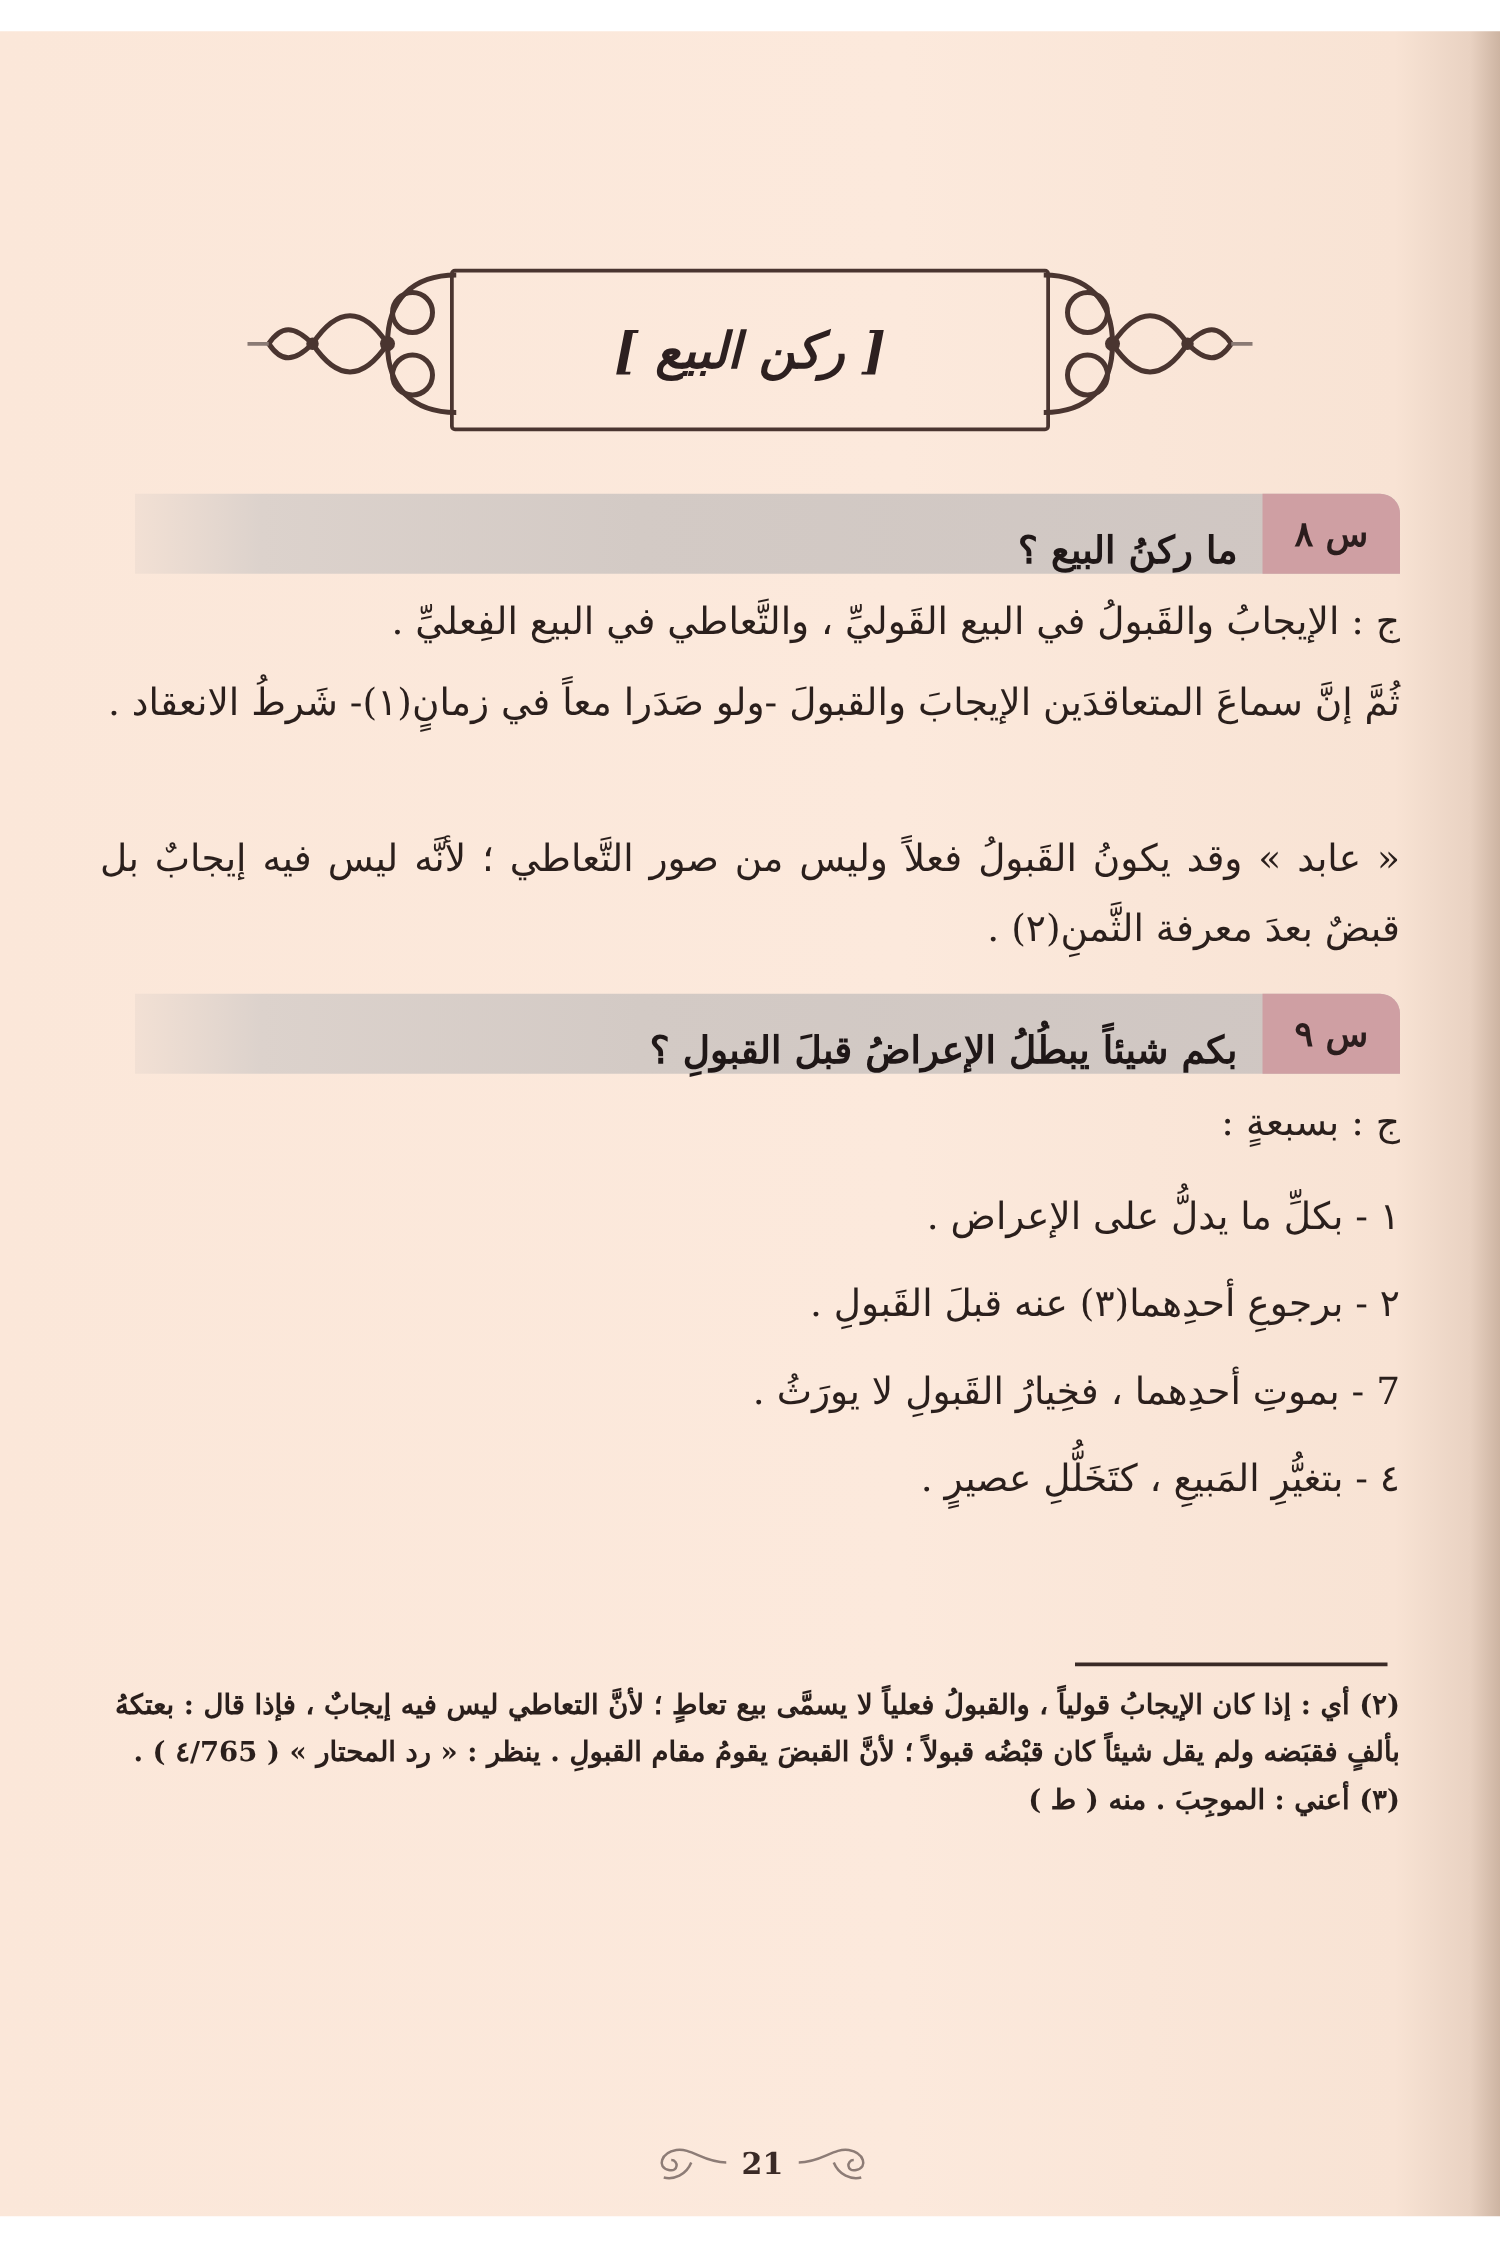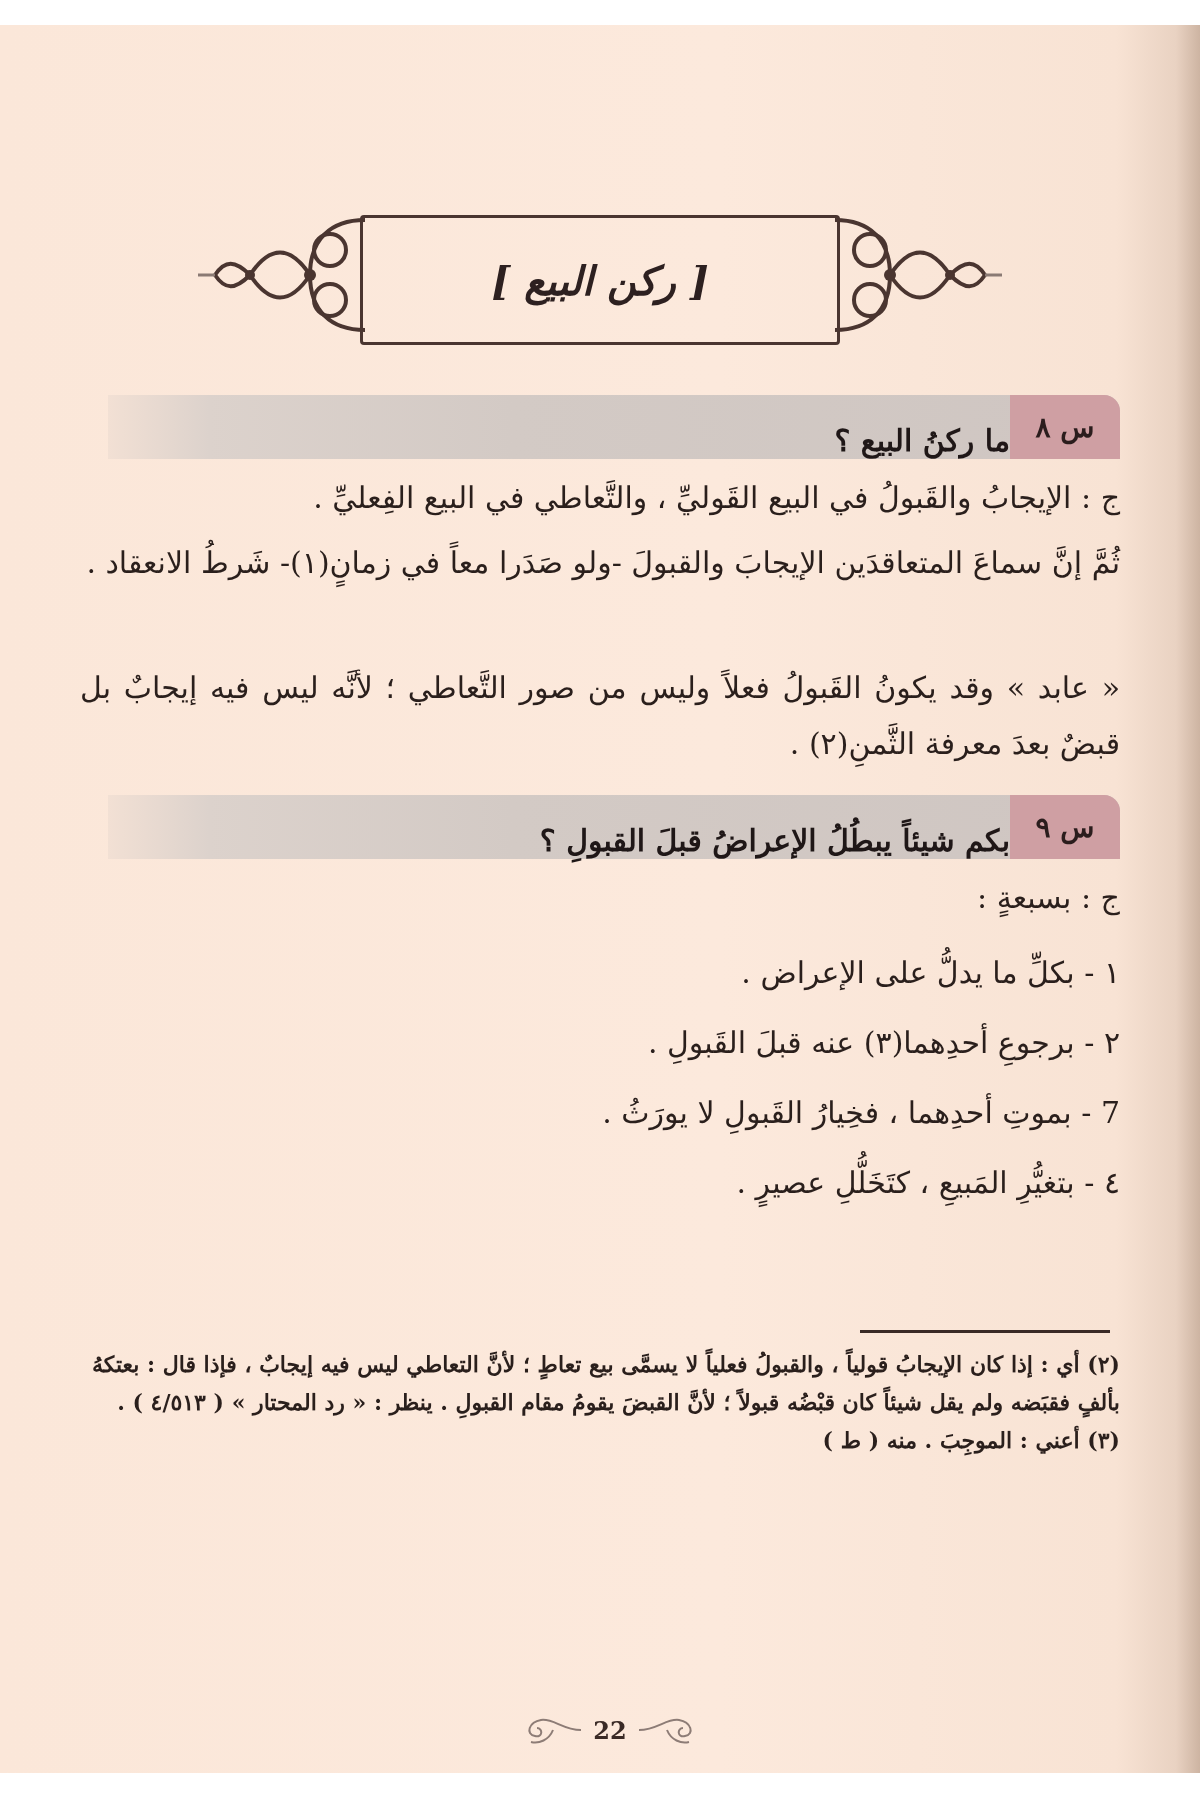--- a/index.html
+++ b/index.html
@@ -32,21 +32,21 @@
     position:absolute; left:108px; width:1012px; height:64px;
     background: linear-gradient(to left, #cfc6c2 0%, #d3cac5 60%, #dcd2cc 90%, #f2e0d4 100%);
     border-top-right-radius:16px;
     display:flex; align-items:center;
   }
   .qbar .qnum {
     width:110px; height:100%; background:#cf9fa3; border-top-right-radius:16px;
     display:flex; align-items:center; justify-content:center;
     font-size:28px; font-weight:bold; color:#2b1d1d;text-align:right;
   }
-  .qbar .qtext { padding-right:0; font-size:30px; font-weight:bold; color:#1f1717;margin-top:26px; }
+  .qbar .qtext { padding-right:20px; font-size:30px; font-weight:bold; color:#1f1717;margin-top:26px; }
 
   .para { position:absolute; right:80px; left:80px; font-size:30px; line-height:56px; text-align:justify; }
 
   .list-item { position:absolute; right:80px; font-size:30px; }
 
   .fn-rule { position:absolute; left:860px; width:250px; top:1305px; height:0; border-top:3px solid #3a2a26; direction:ltr; }
   .footnotes { position:absolute; right:80px; left:90px; top:1320px; font-size:22px; line-height:38px; font-weight:bold; color:#2a1f1c; }
   .footnotes p { margin:0; }
 
   .folio { position:absolute; top:1680px; left:510px; width:200px; height:50px; direction:ltr;
@@ -103,26 +103,26 @@
   </div>
 
   <div class="list-item" style="top:855px;">ج : بسبعةٍ :</div>
   <div class="list-item" style="top:930px;">١ - بكلِّ ما يدلُّ على الإعراض .</div>
   <div class="list-item" style="top:1000px;">٢ - برجوعِ أحدِهما(٣) عنه قبلَ القَبولِ .</div>
   <div class="list-item" style="top:1070px;">7 - بموتِ أحدِهما ، فخِيارُ القَبولِ لا يورَثُ .</div>
   <div class="list-item" style="top:1140px;">٤ - بتغيُّرِ المَبيعِ ، كتَخَلُّلِ عصيرٍ .</div>
 
   <div class="fn-rule"></div>
   <div class="footnotes">
-    <p>(٢) أي : إذا كان الإيجابُ قولياً ، والقبولُ فعلياً لا يسمَّى بيع تعاطٍ ؛ لأنَّ التعاطي ليس فيه إيجابٌ ، فإذا قال : بعتكهُ بألفٍ فقبَضه ولم يقل شيئاً كان قبْضُه قبولاً ؛ لأنَّ القبضَ يقومُ مقام القبولِ . ينظر : « رد المحتار » ( ٤/٥١٣ ) .</p>
+    <p>(٢) أي : إذا كان الإيجابُ قولياً ، والقبولُ فعلياً لا يسمَّى بيع تعاطٍ ؛ لأنَّ التعاطي ليس فيه إيجابٌ ، فإذا قال : بعتكهُ بألفٍ فقبَضه ولم يقل شيئاً كان قبْضُه قبولاً ؛ لأنَّ القبضَ يقومُ مقام القبولِ . ينظر : « رد المحتار » ( ٤/765 ) .</p>
     <p>(٣) أعني : الموجِبَ . منه ( ط )</p>
   </div>
 
   <div class="folio">
     <svg width="70" height="36" viewBox="0 0 70 36">
       <path d="M68 18 C50 18 40 6 28 8 C16 10 12 22 22 24 C30 26 30 16 24 16 M40 18 C36 28 26 32 18 30" fill="none" stroke="#8d7c76" stroke-width="2"></path>
     </svg>
-    <span class="num">22</span>
+    <span class="num">21</span>
     <svg width="70" height="36" viewBox="0 0 70 36" style="transform:scaleX(-1)">
       <path d="M68 18 C50 18 40 6 28 8 C16 10 12 22 22 24 C30 26 30 16 24 16 M40 18 C36 28 26 32 18 30" fill="none" stroke="#8d7c76" stroke-width="2"></path>
     </svg>
   </div>
 </div>
 
 </body></html>

